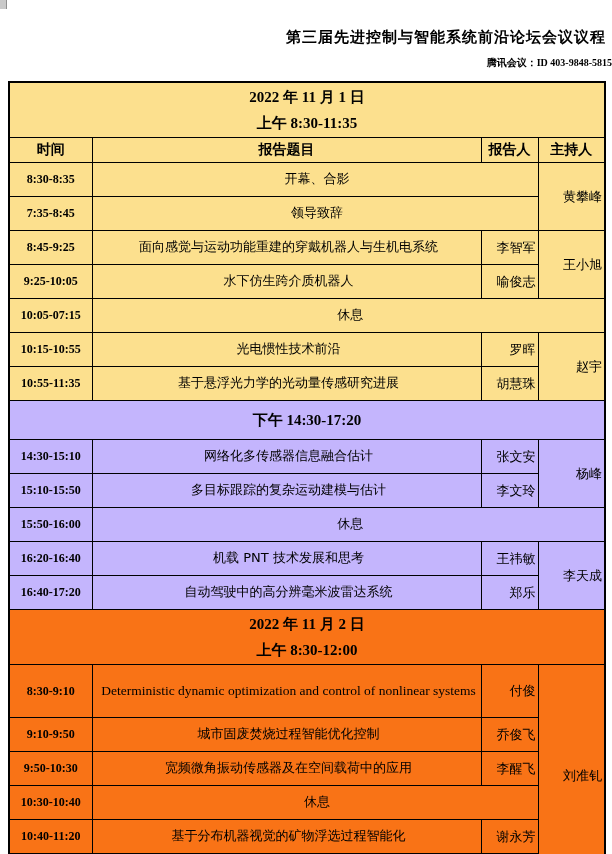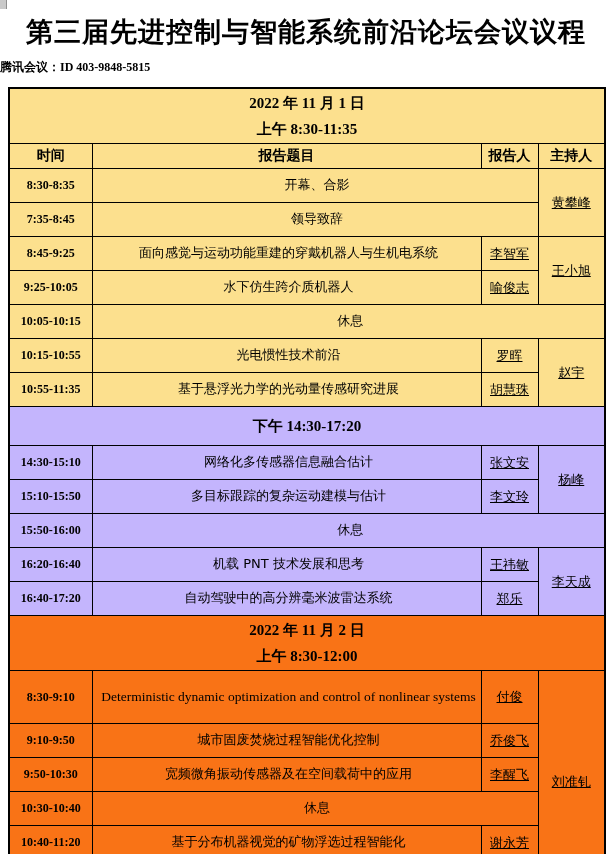--- a/index.html
+++ b/index.html
@@ -4,25 +4,25 @@
 <style>
   html,body{margin:0;padding:0;}
   body{
     width:612px;height:854px;background:#ffffff;position:relative;overflow:hidden;
     font-family:"DejaVu Sans","Liberation Sans",sans-serif;color:#000;
     -webkit-font-smoothing:antialiased;
   }
   .corner-artifact{position:absolute;top:0;left:0;width:6px;height:9px;background:#c9c9c9;border-right:1px solid #8f8f8f;}
   .page-title{
     font-family:"Liberation Serif","DejaVu Serif",serif;
-    font-weight:bold;font-size:27px;text-align:center;margin:14px 6px 0 6px;letter-spacing:1px;
+    font-weight:bold;font-size:15px;text-align:right;margin:28px 6px 0 6px;letter-spacing:1px;
   }
   .meeting-line{
     font-family:"Liberation Serif","DejaVu Serif",serif;
-    font-weight:bold;font-size:12px;text-align:left;margin-top:9px;
+    font-weight:bold;font-size:10px;text-align:right;margin-top:9px;
   }
   table.agenda{
     border-collapse:collapse;table-layout:fixed;
     margin:11px 0 0 8px;width:596px;
     border:2px solid #000;
   }
   td{border:1.5px solid #000;padding:0;vertical-align:middle;overflow:hidden;}
   
   .bg-y td{background:#FCE08E;}
   .bg-b td{background:#c4b5fd;}
@@ -42,21 +42,21 @@
   .colhead-cell{
     font-weight:bold;font-size:14px;text-align:center;
     font-family:"DejaVu Sans","Liberation Sans",sans-serif;
   }
   .time-cell{
     font-family:"Liberation Serif","DejaVu Serif",serif;
     font-weight:bold;font-size:12px;text-align:center;
   }
   .topic-cell{font-size:13px;text-align:center;padding:2px 4px 2px 8px;line-height:1.45;}
   .topic-en{font-family:"Liberation Serif","DejaVu Serif",serif;font-size:13.5px;line-height:1.75;}
-  .speaker-cell,.host-cell{font-size:13px;text-align:center;padding:0 2px;text-decoration:underline;}
+  .speaker-cell,.host-cell{font-size:13px;text-align:right;padding:0 2px;}
 </style>
 </head>
 <body>
 
 <div class="corner-artifact"></div>
 
 <div class="page-title">第三届先进控制与智能系统前沿论坛会议议程</div>
 <div class="meeting-line">腾讯会议：ID 403-9848-5815</div>
 
 <table class="agenda">
@@ -95,21 +95,21 @@
     <td class="topic-cell">面向感觉与运动功能重建的穿戴机器人与生机电系统</td>
     <td class="speaker-cell">李智军</td>
     <td rowspan="2" class="host-cell">王小旭</td>
   </tr>
   <tr class="bg-y h-row">
     <td class="time-cell">9:25-10:05</td>
     <td class="topic-cell">水下仿生跨介质机器人</td>
     <td class="speaker-cell">喻俊志</td>
   </tr>
   <tr class="bg-y h-row">
-    <td class="time-cell">10:05-10:15</td>
+    <td class="time-cell">10:05-07:15</td>
     <td colspan="3" class="topic-cell">休息</td>
   </tr>
   <tr class="bg-y h-row">
     <td class="time-cell">10:15-10:55</td>
     <td class="topic-cell">光电惯性技术前沿</td>
     <td class="speaker-cell">罗晖</td>
     <td rowspan="2" class="host-cell">赵宇</td>
   </tr>
   <tr class="bg-y h-row">
     <td class="time-cell">10:55-11:35</td>

